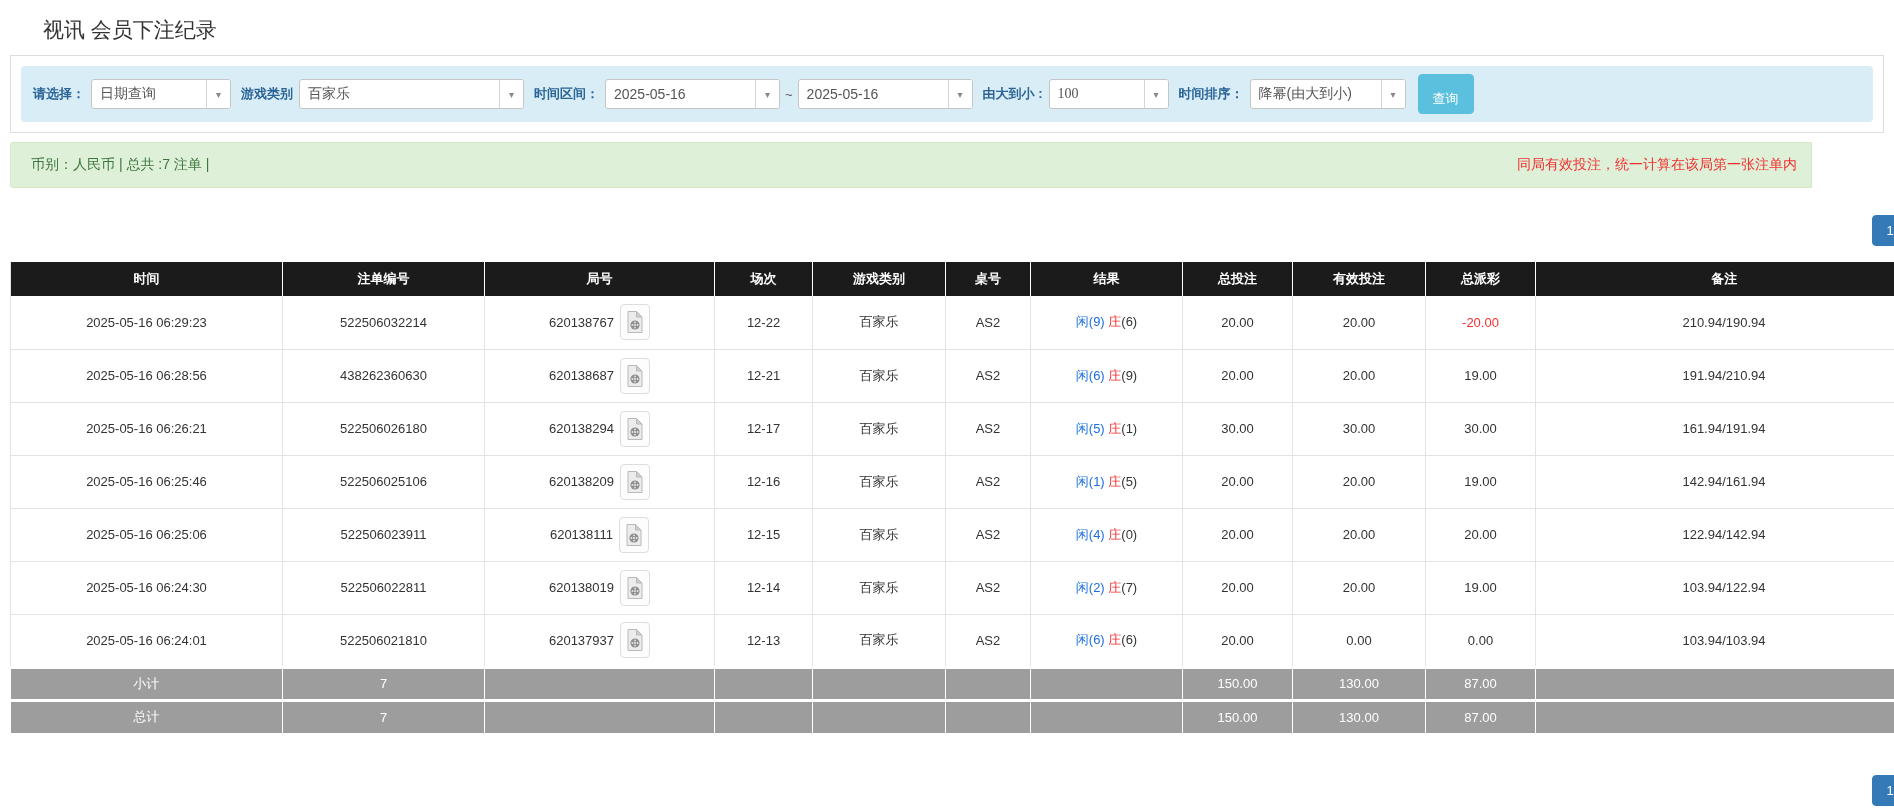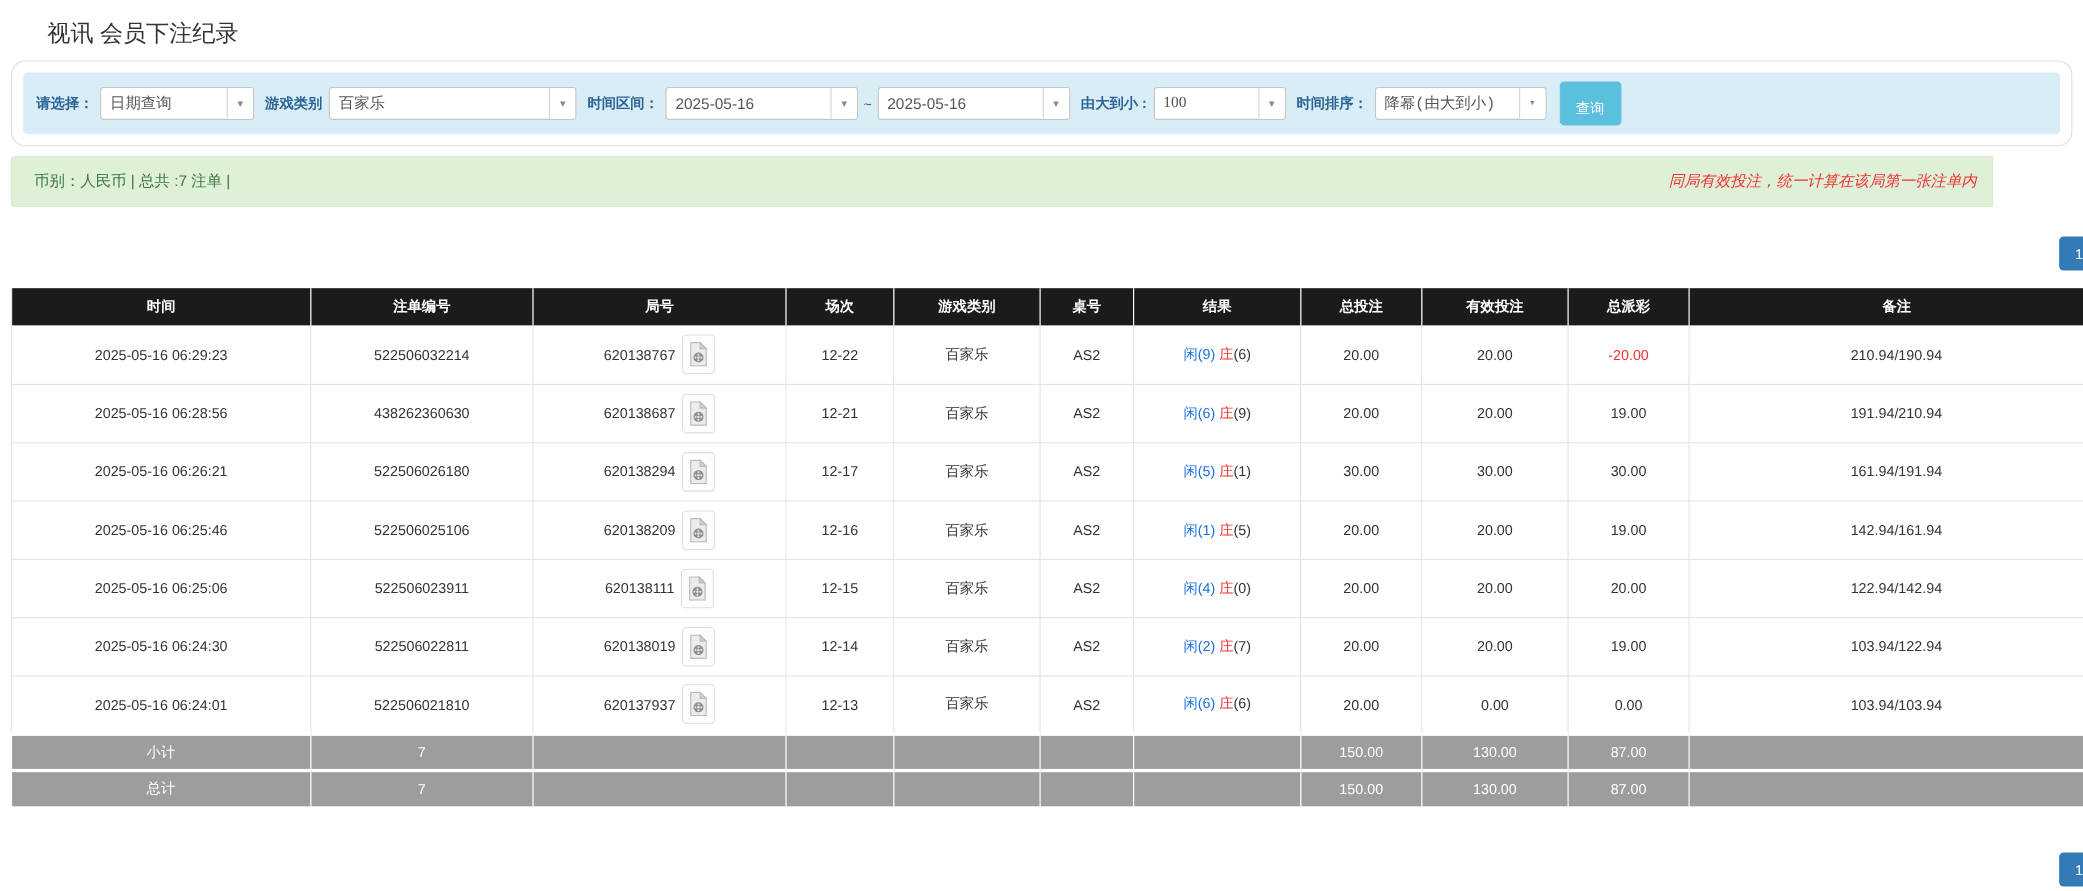--- a/index.html
+++ b/index.html
@@ -5,44 +5,44 @@
   * { margin:0; padding:0; box-sizing:border-box; }
   html,body { width:1894px; height:810px; overflow:hidden; background:#fff;
               font-family:"Liberation Sans","DejaVu Sans",sans-serif; }
   body { position:relative; color:#333; }
 
   
   .page-title { position:absolute; left:28px; top:16px; font-size:21px; font-weight:400; color:#333;margin-left:15px; }
 
   
   .filter-panel { position:absolute; left:10px; top:55px; width:1874px; height:78px;
-                  background:#fff; border:1px solid #ddd; border-radius:13px; padding:10px; }
+                  background:#fff; border:1px solid #ddd; border-radius:0; padding:10px; }
   .filter-bar { width:100%; height:100%; background:var(--filter-bg); border-radius:4px;
                 display:flex; align-items:center; padding:0 10px; white-space:nowrap; }
   .f-label { font-size:13px; font-weight:bold; color:var(--label-blue); margin:0 6px 0 10px; }
   .combo { display:flex; align-items:stretch; height:30px; background:#fff;
            border:1px solid #c5c5c5; border-radius:3px; overflow:hidden; }
   .combo .combo-text { padding:12px 8px; font-size:14px; color:#555; display:flex; align-items:center; }
   .combo .combo-arrow { width:24px; border-left:1px solid #d5d5d5; background:#fff;
                         display:flex; align-items:center; justify-content:center;
                         color:#888; font-size:10px; }
   .w-choose { width:140px; } .w-game { width:225px; } .w-date { width:175px; }
-  .w-size { width:120px;font-family:Liberation Serif, serif; } .w-sort { width:156px;font-family:Liberation Mono, monospace; }
+  .w-size { width:120px;font-family:Liberation Serif, serif; } .w-sort { width:156px; }
   .tilde { font-size:13px; color:#555; margin:0 5px; }
   .search-btn { margin-left:12px; height:40px; padding:15px 14px; background:var(--search-blue);
                 color:#fff; font-size:13px; border:1px solid var(--search-blue); border-radius:4px;
                 cursor:pointer; }
 
   
   .info-bar { position:absolute; left:10px; top:142px; width:1802px; height:46px;
               background:var(--green-bg); border:1px solid #d6e9c6; border-radius:3px 0 0 3px;
               display:flex; align-items:center; justify-content:space-between;
               padding:0 14px 0 20px; font-size:14px; }
   .info-left { color:var(--green-text); }
-  .info-right { color:var(--red);font-style:italic; }
+  .info-right { color:var(--red); }
 
   
   .pager { position:absolute; left:1872px; width:36px; height:31px;
            background:var(--page-blue); border:1px solid var(--page-blue);
            border-radius:4px 0 0 4px; color:#fff; font-size:13px;
            display:flex; align-items:center; justify-content:center; cursor:pointer; }
   .pager-top { top:215px; } .pager-bottom { top:775px; }
 
   
   .records-table { position:absolute; left:10px; top:262px; width:1902px;

